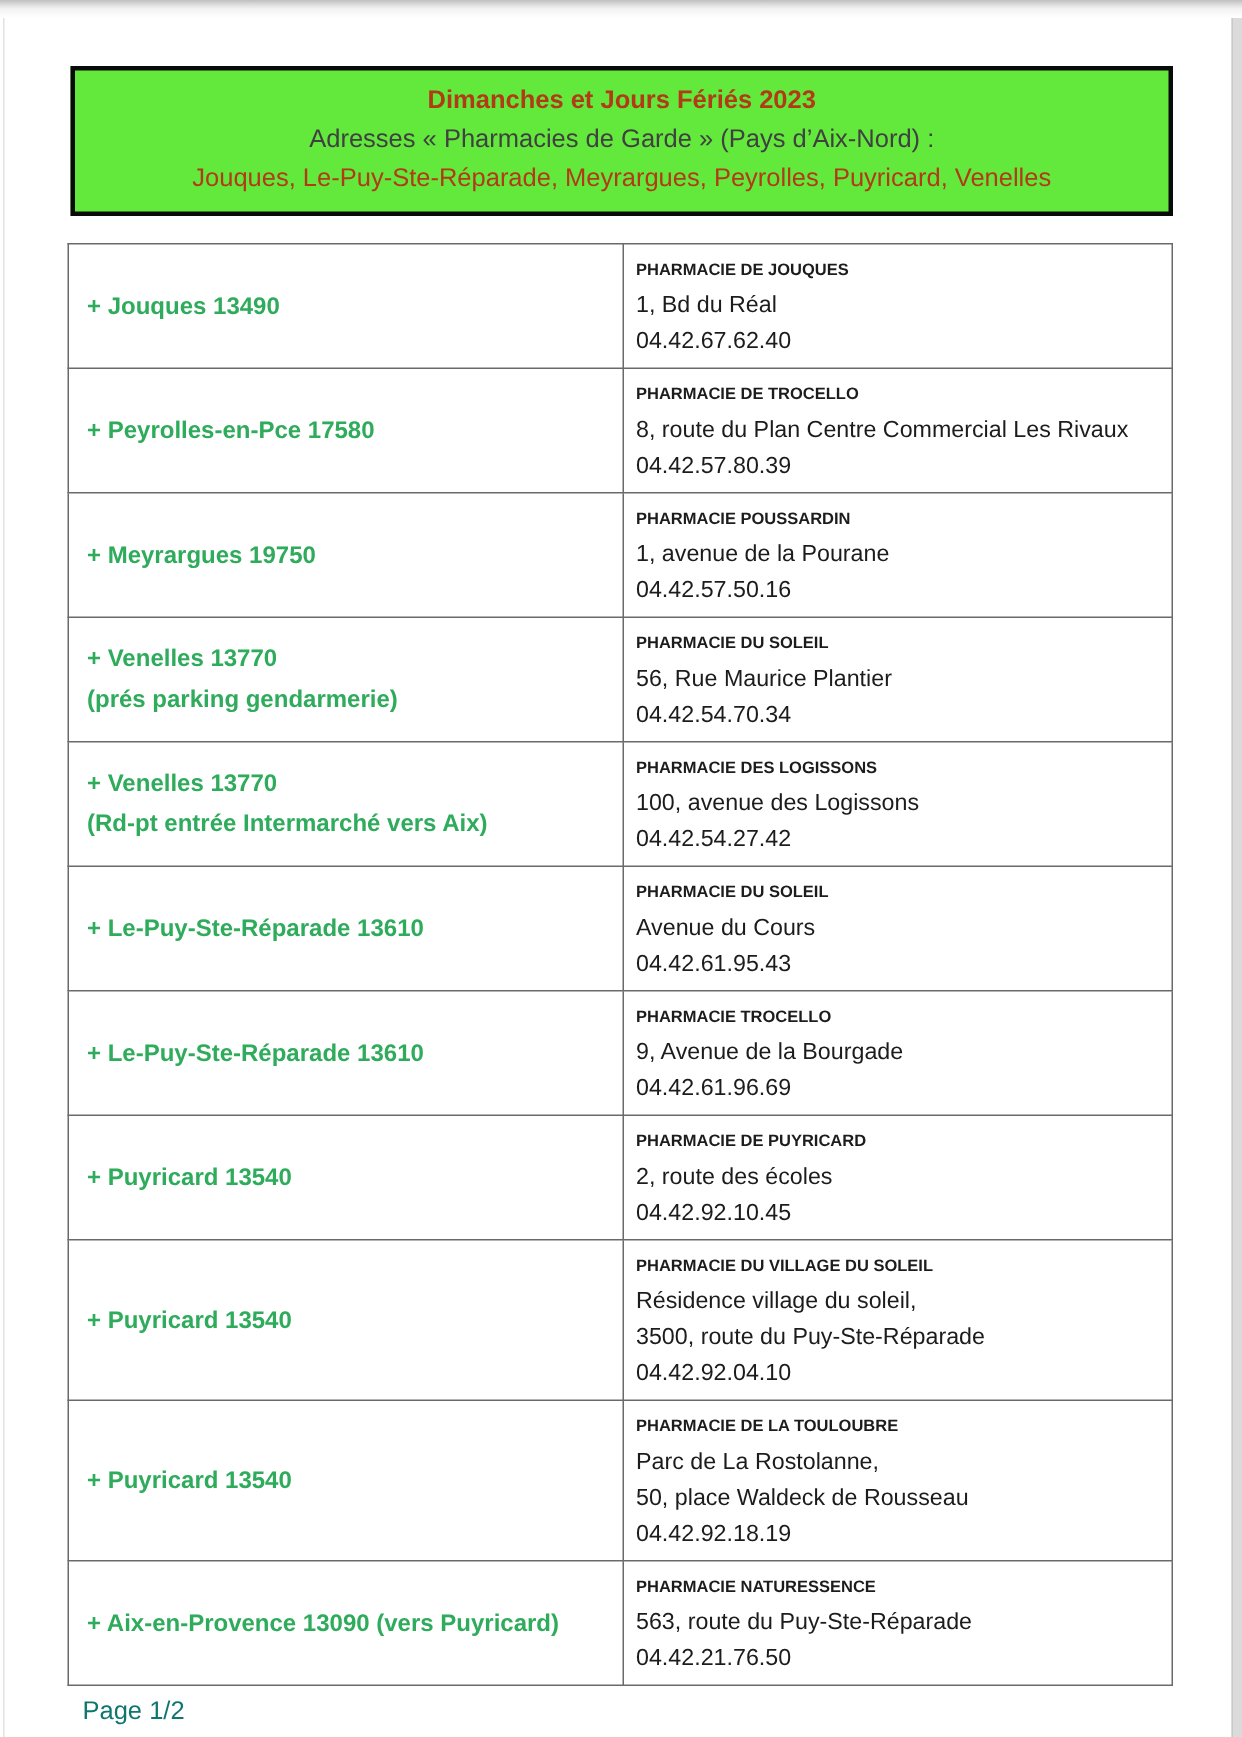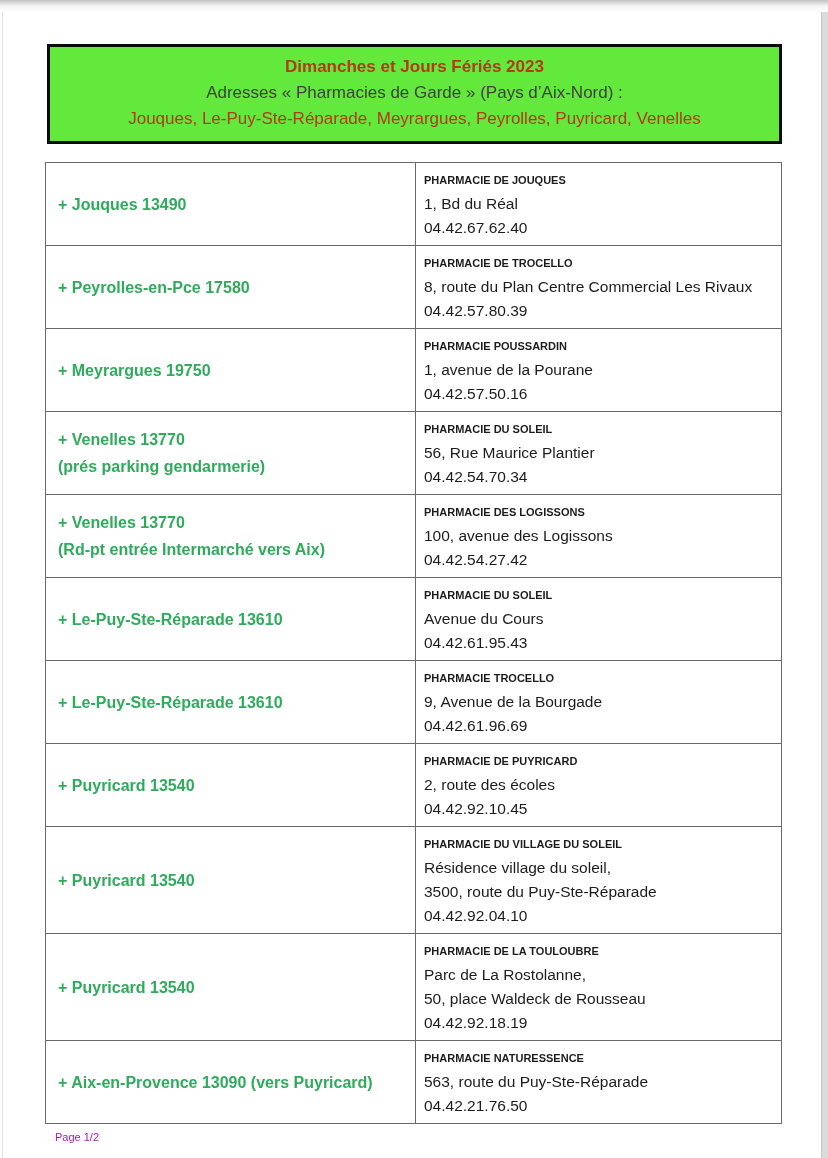--- a/index.html
+++ b/index.html
@@ -72,22 +72,22 @@
     padding:5px 6px 5px 8px;
     color:var(--text-dark);
     font-size:15.5px;
     line-height:24px;
   }
   .pharmacy-name{font-weight:bold;font-size:11px;white-space:nowrap;}
   .address-line,.phone-line{white-space:nowrap;}
 
   .page-footer{
     margin:7px 0 0 55px;
-    font-size:11px;
-    color:#a21caf;
+    font-size:17px;
+    color:#0f766e;
   }
 </style>
 </head>
 <body>
 
 <div class="top-edge"></div>
 <div class="right-edge"></div>
 <div class="left-edge"></div>
 
 <div class="page-content">

